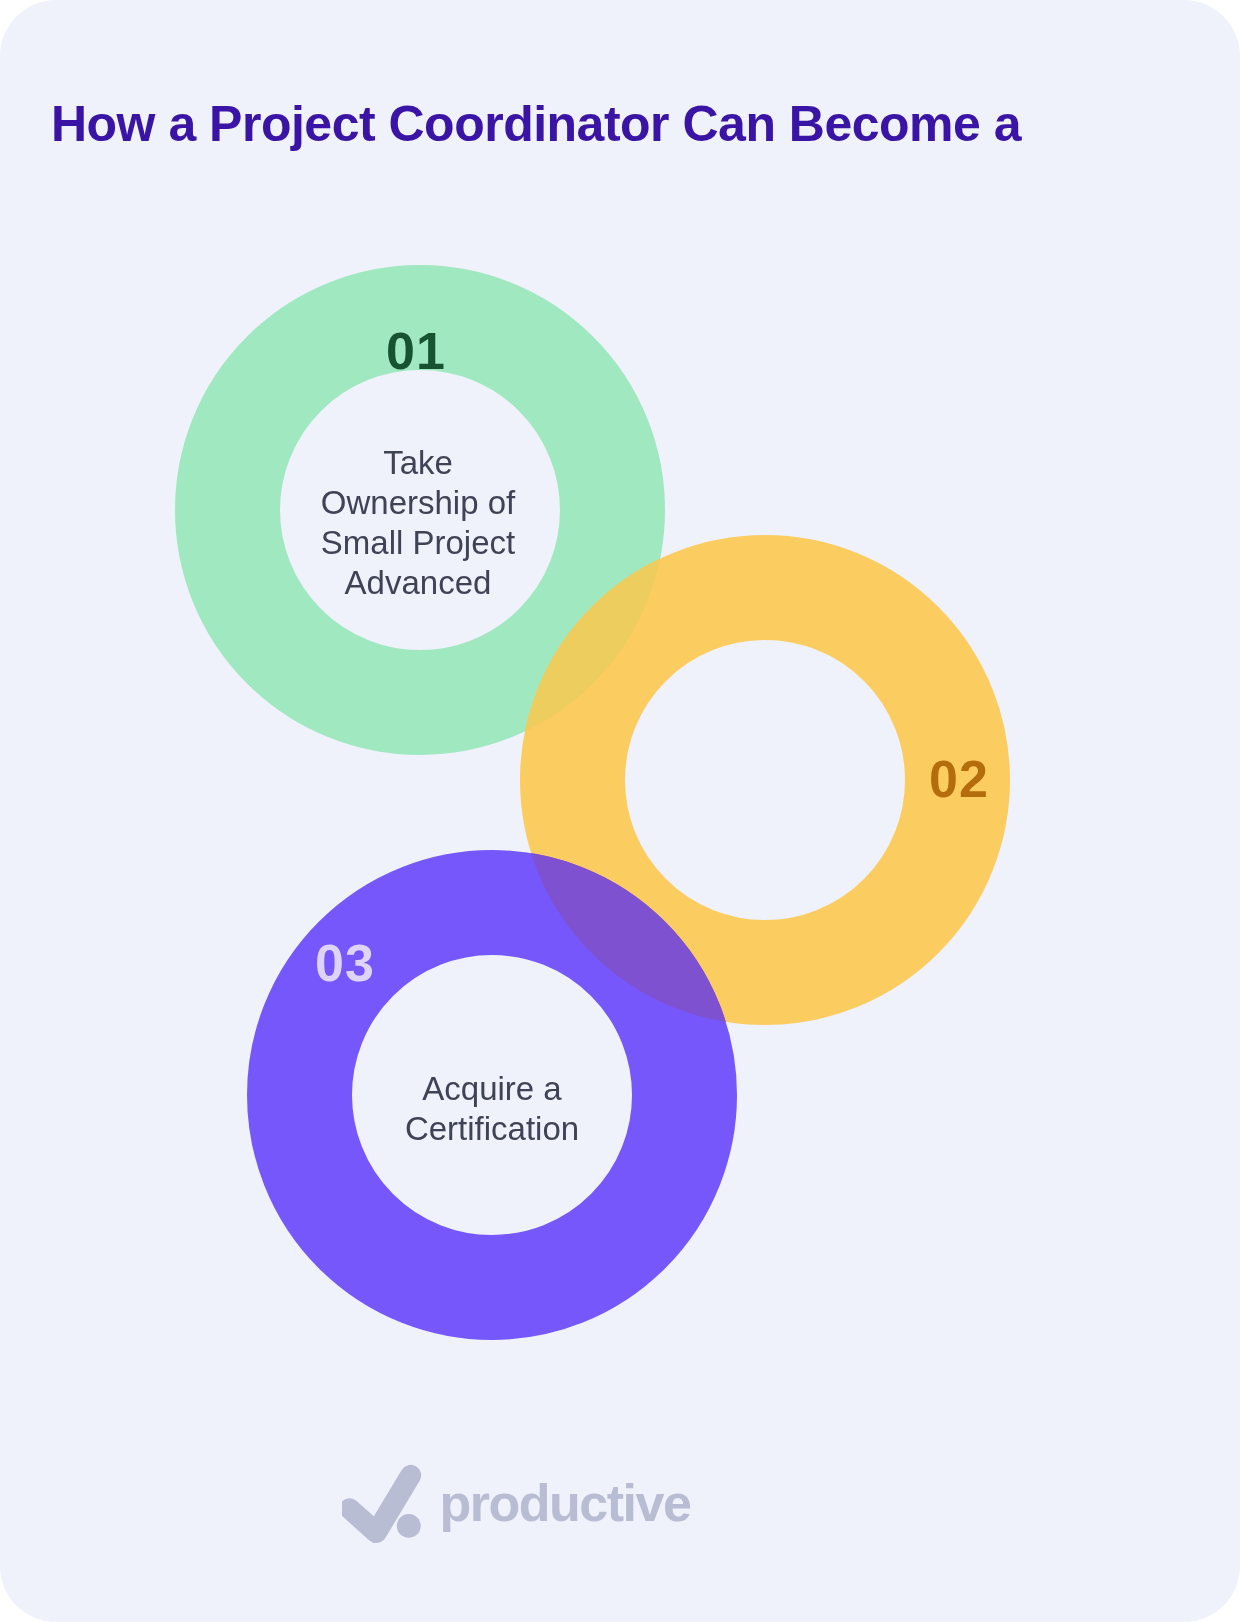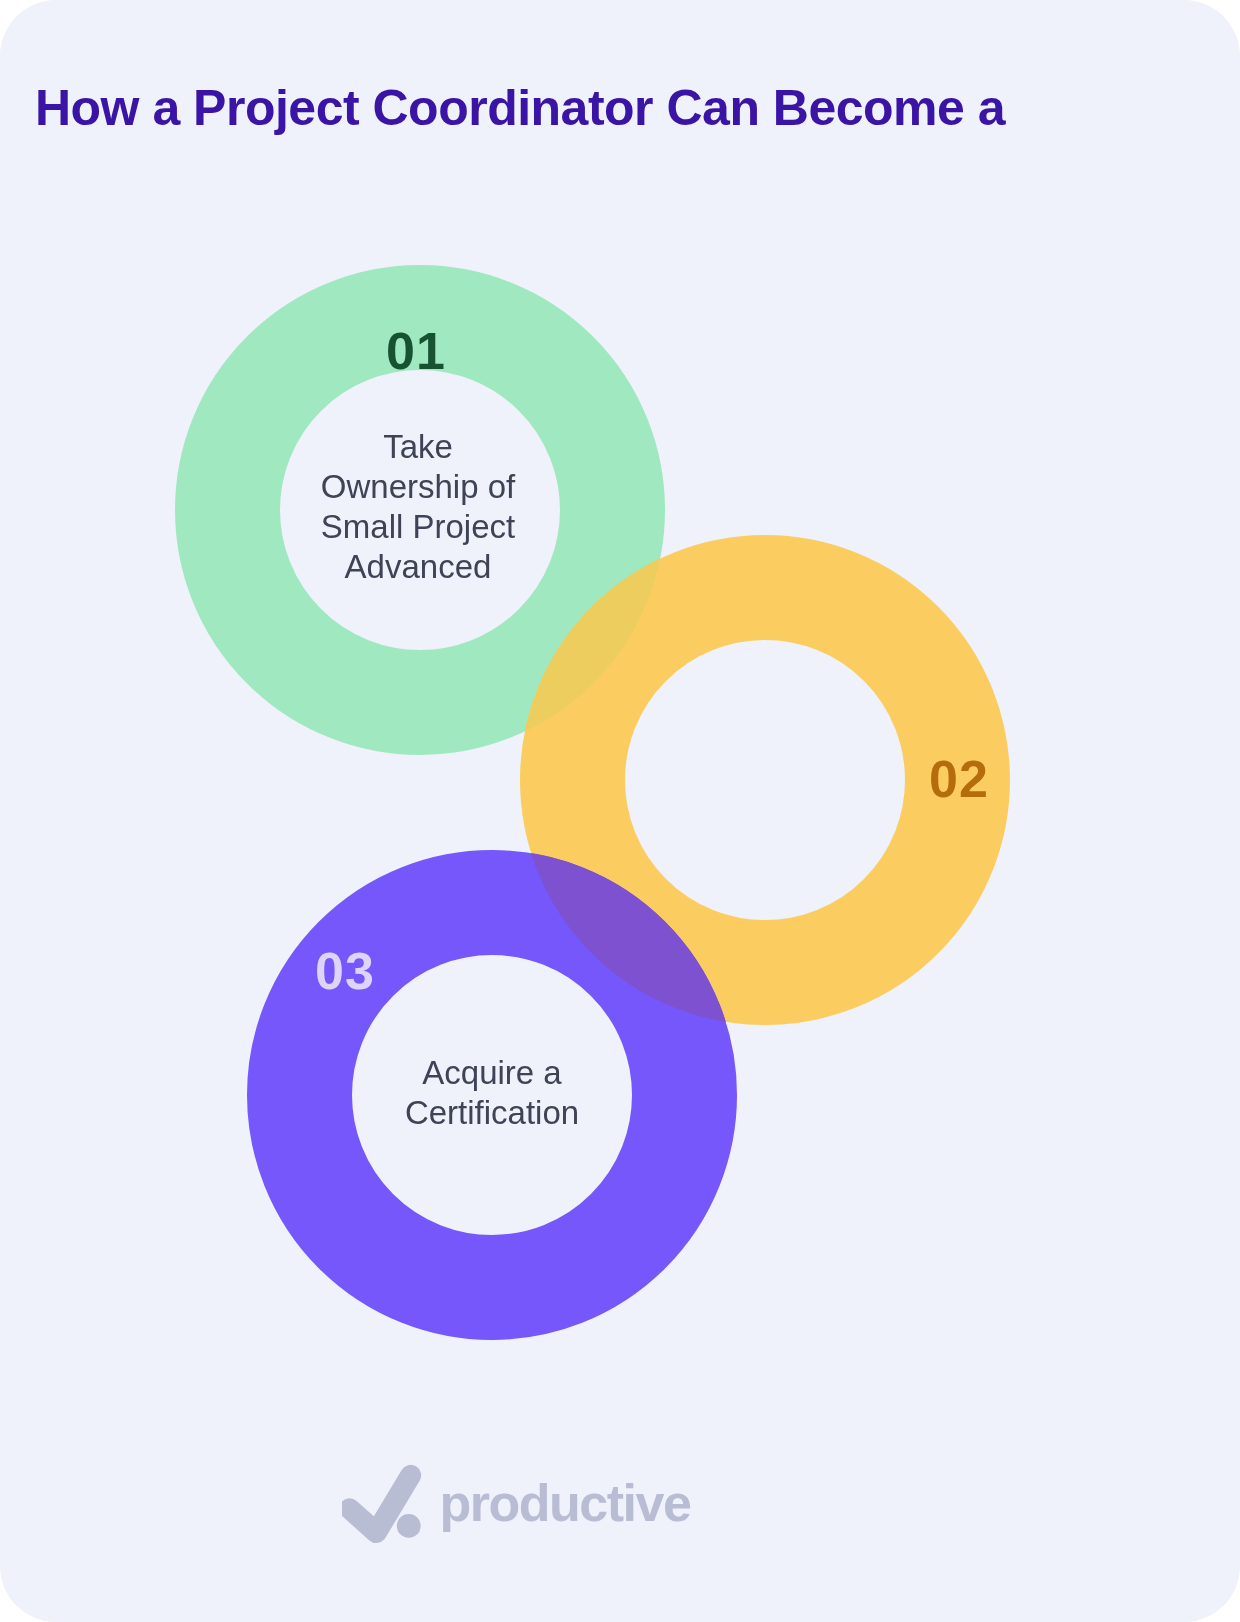--- a/index.html
+++ b/index.html
@@ -16,21 +16,21 @@
     height: 1622px;
     background: #eff1fb;
     border-radius: 56px;
     overflow: hidden;
   }
   .title {
     position: absolute;
     top: 78px;
     left: 0;
     width: 1040px;
-    margin: 0;
+    margin: 16px;
     text-align: center;
     font-size: 50px;
     line-height: 60px;
     font-weight: 700;
     color: #3a14a5;
     letter-spacing: -0.5px;
   }
   .title span { display: block; }
   .rings {
     position: absolute;
@@ -41,30 +41,31 @@
   }
   .step-num {
     position: absolute;
     transform: translate(-50%, -50%);
     font-size: 52px;
     font-weight: 700;
     letter-spacing: 1px;
   }
   .num-1 { left: 416px; top: 323px;  color: #175231; margin-top: 28px; }
   .num-2 { left: 959px; top: 779px;  color: #b56c0d; }
-  .num-3 { left: 345px; top: 963px;  color: #ded3f8; margin-top: 8px; }
+  .num-3 { left: 345px; top: 963px;  color: #ded3f8; }
   .hole-label {
     position: absolute;
     transform: translate(-50%, -50%);
     text-align: center;
     font-size: 33px;
     line-height: 40px;
     font-weight: 400;
     color: #3e4355;
     white-space: nowrap;
+    margin-top: 16px;
   }
   .hole-label span { display: block; }
   .label-1 { left: 418px; top: 507px; }
   .label-2 { left: 765px; top: 770px; }
   .label-3 { left: 492px; top: 1093px; }
   .logo {
     position: absolute;
     left: 0;
     bottom: 78px;
     width: 1032px;

